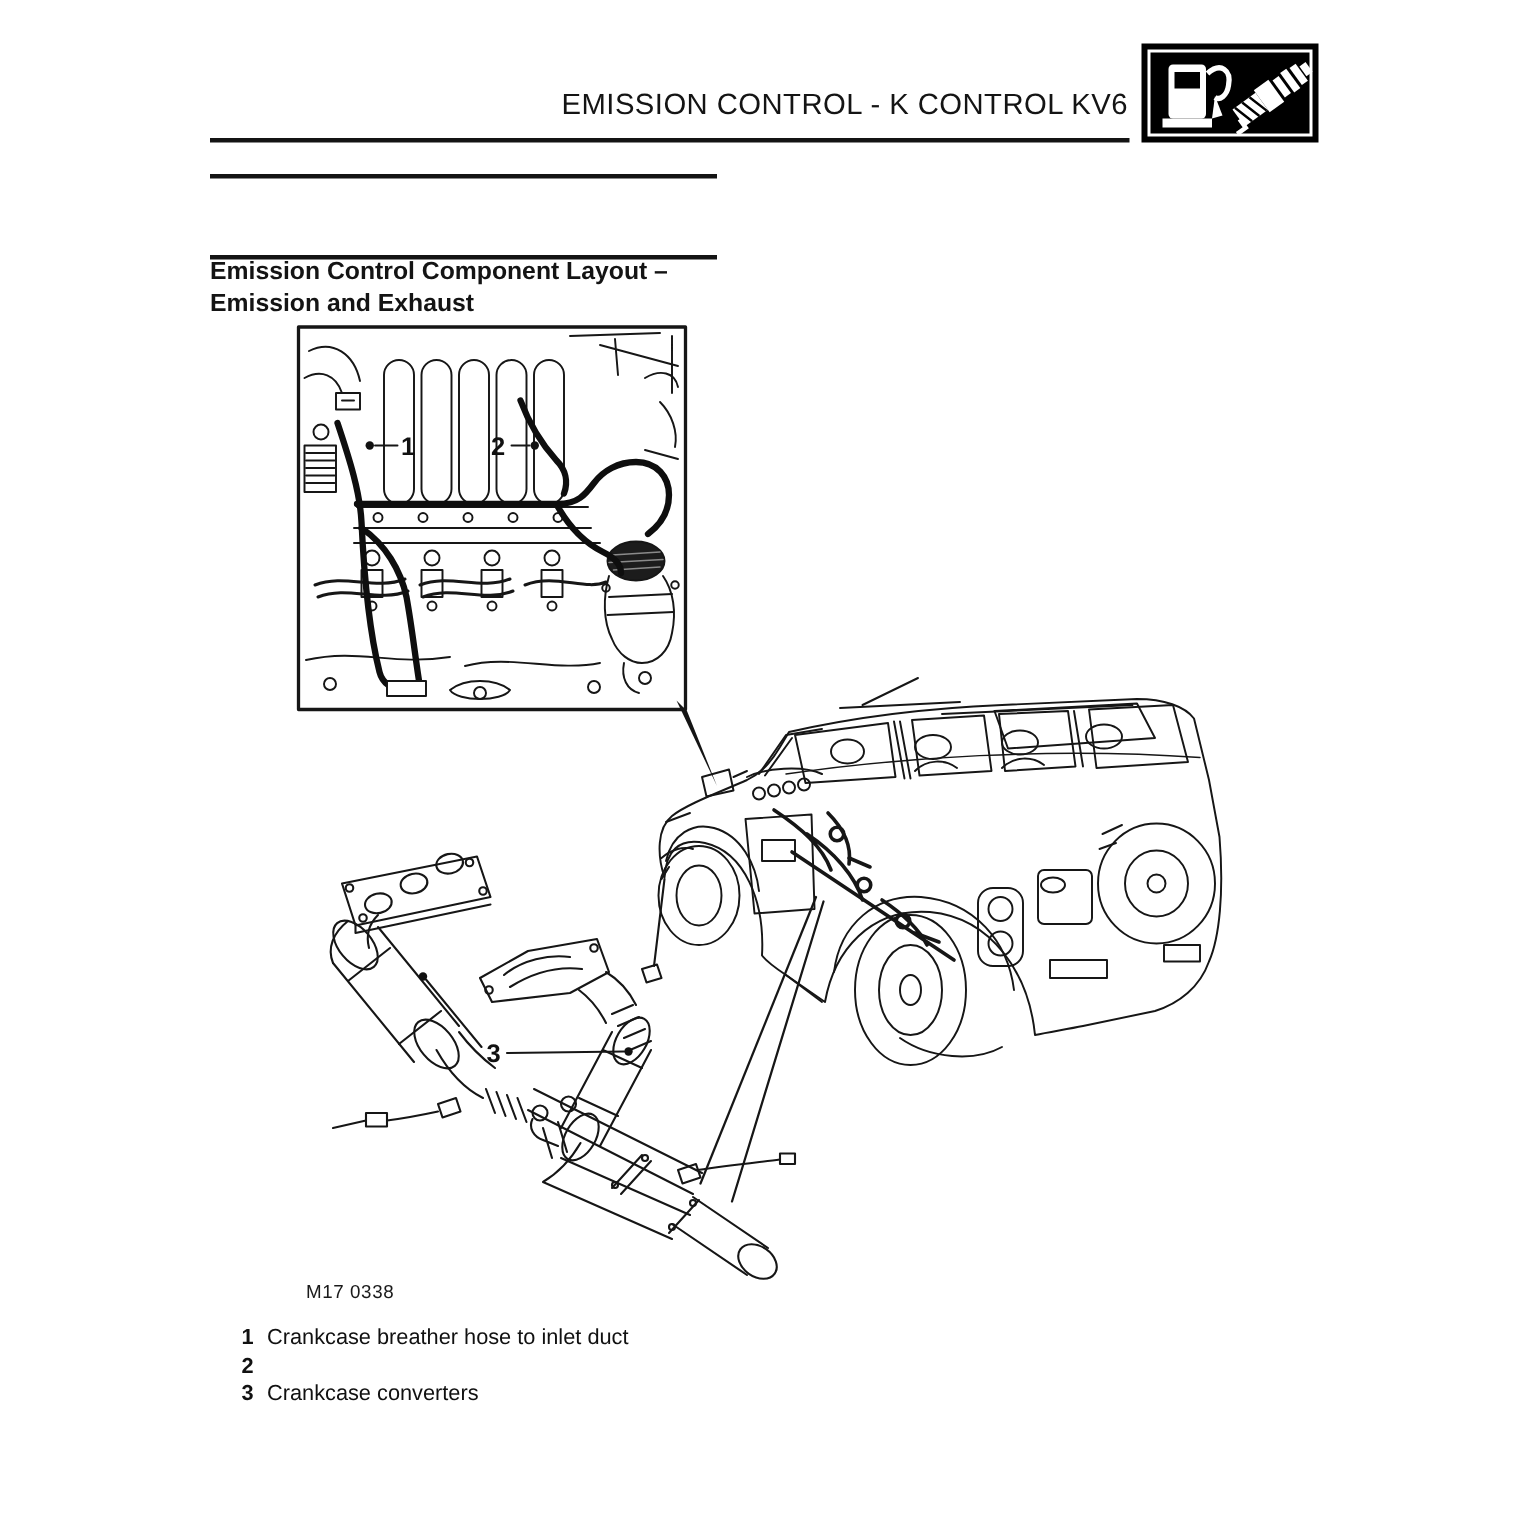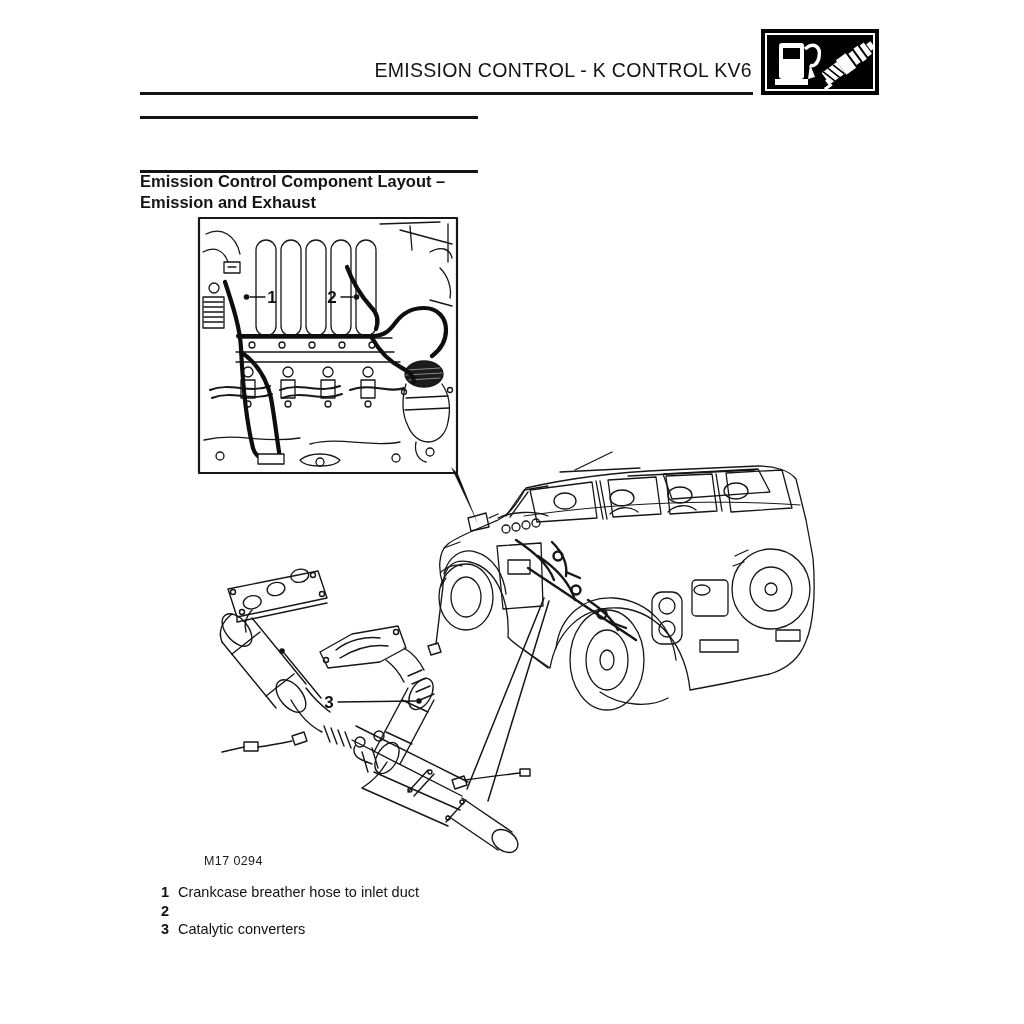--- a/index.html
+++ b/index.html
@@ -269,29 +269,29 @@
       <g>
         <path d="M321,698 L284,653"></path>
           <circle cx="282" cy="651" r="2.8" fill="#111" stroke="none"></circle>
         <path d="M338,702 L416,701"></path>
           <circle cx="419" cy="701" r="2.8" fill="#111" stroke="none"></circle>
         <text class="callout" x="329" y="708" text-anchor="middle" stroke="none">3</text>
       </g>
     </g>
   </svg>
 
-  <div class="abs fig-code">M17 0294</div>
+  <div class="abs fig-code">M17 0338</div>
 
   <div class="abs legend">
     <div class="legend-row">
       <span class="legend-num">1</span>
       <span>Crankcase breather hose to inlet duct</span>
     </div>
     <div class="legend-row">
       <span class="legend-num">2</span>
     </div>
     <div class="legend-row">
       <span class="legend-num">3</span>
-      <span>Catalytic converters</span>
+      <span>Crankcase converters</span>
     </div>
   </div>
 
 </div>
 
 </body></html>

